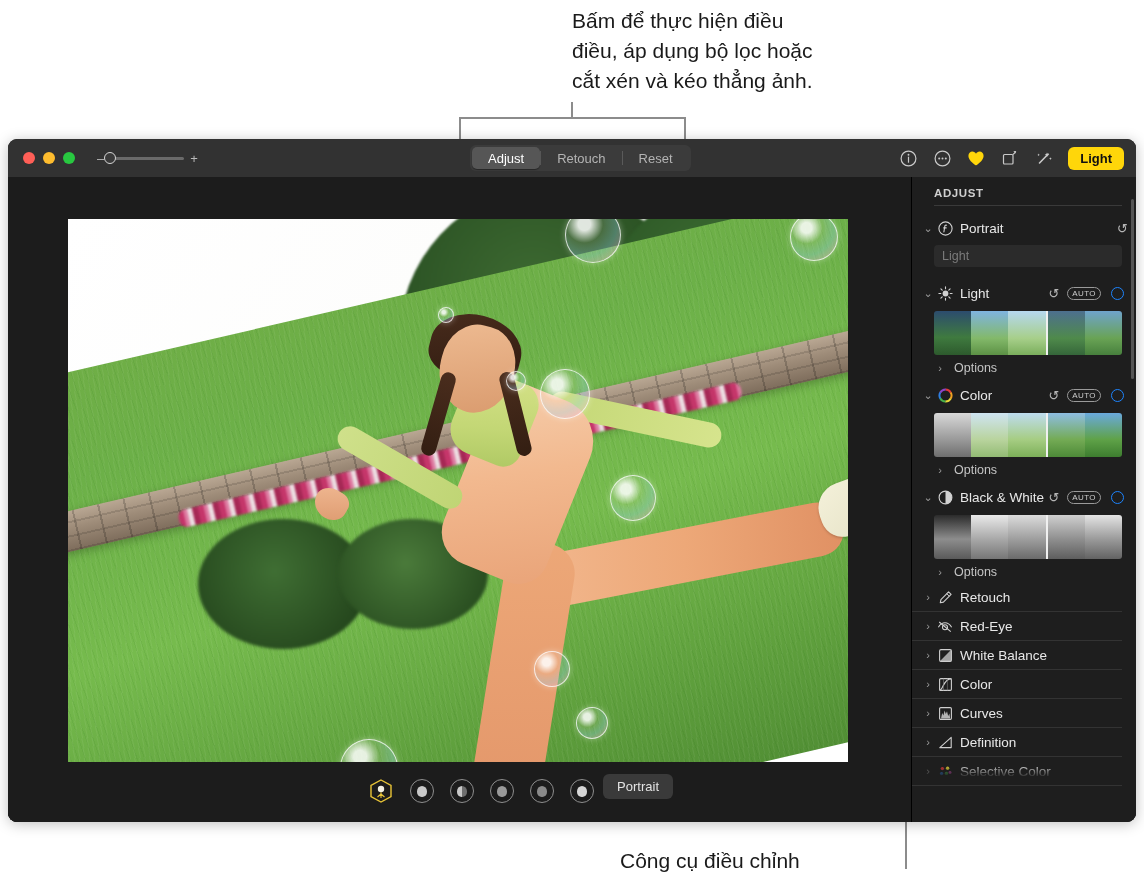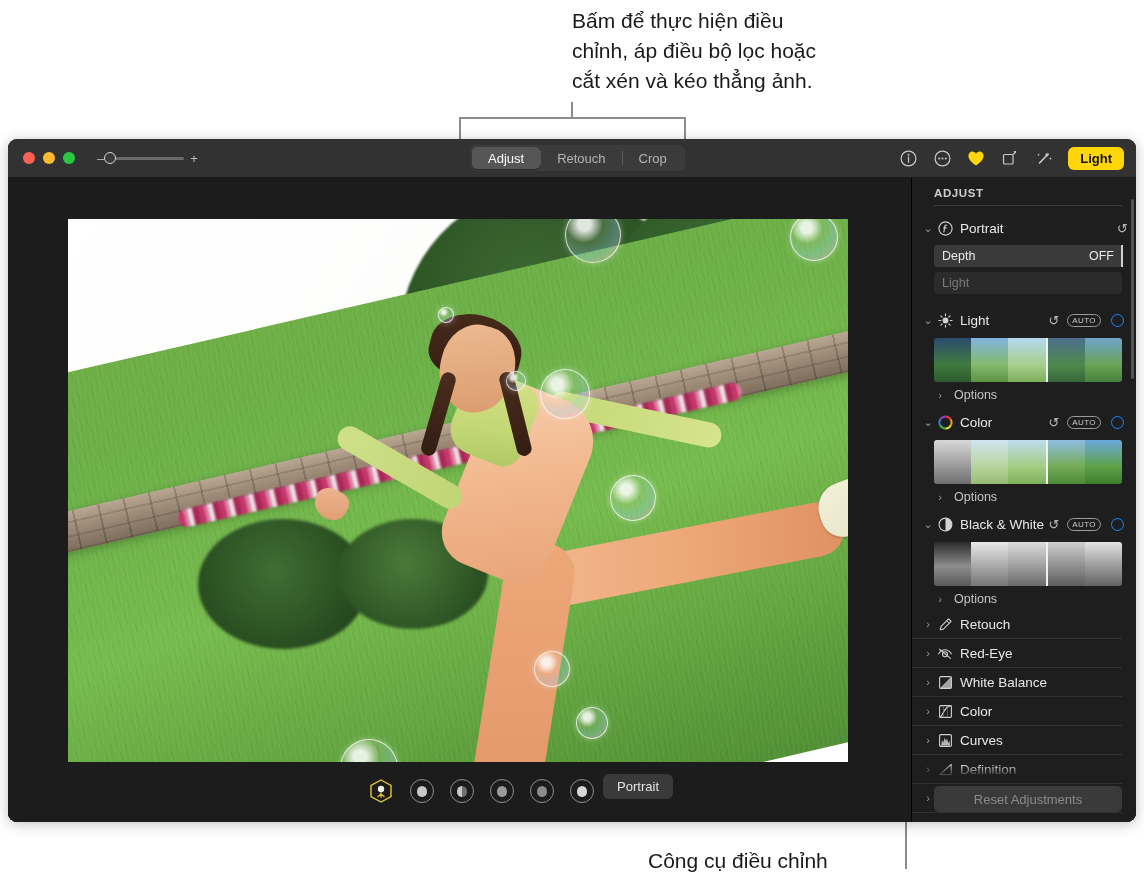--- a/index.html
+++ b/index.html
@@ -4,21 +4,21 @@
 <style>
   html,body{margin:0;padding:0;background:#ffffff;}
   body{width:1144px;height:886px;position:relative;overflow:hidden;
        font-family:"Liberation Sans","DejaVu Sans",sans-serif;
        -webkit-font-smoothing:antialiased;}
 
   
   .callout-text{position:absolute;color:#1a1a1a;font-size:21px;line-height:30px;
                 font-family:"Liberation Sans","DejaVu Sans",sans-serif;white-space:pre-line;}
   #callout-top-text{left:572px;top:6px;width:400px;}
-  #callout-bottom-text{left:648px;top:846px;width:300px;font-size:21px;}
+  #callout-bottom-text{left:620px;top:846px;width:300px;font-size:21px;}
 
   .leader{position:absolute;background:#8c8c8c;}
   #bracket-top-h{left:459px;top:117px;width:227px;height:2px;}
   #bracket-top-l{left:459px;top:117px;width:2px;height:23px;}
   #bracket-top-r{left:684px;top:117px;width:2px;height:23px;}
   #bracket-top-stem{left:571px;top:102px;width:2px;height:16px;}
 
   #bracket-side-v{left:904px;top:475px;width:2px;height:299px;}
   #bracket-side-h{left:904px;top:772px;width:18px;height:2px;}
   #leader-bottom-v{left:905px;top:822px;width:2px;height:47px;}
@@ -166,21 +166,21 @@
   #reset-btn{position:absolute;left:22px;bottom:10px;width:188px;height:26px;border-radius:5px;
              background:#3a3a3a;color:#8a8a8a;font-size:13px;display:flex;align-items:center;justify-content:center;}
   #sb-fade{position:absolute;left:0;right:0;bottom:42px;height:16px;
            background:linear-gradient(180deg,rgba(30,30,30,0) 0%,rgba(30,30,30,1) 85%);}
   #sb-scrollbar{position:absolute;right:2px;top:22px;width:3px;height:180px;background:#555;border-radius:2px;}
 </style>
 </head>
 <body>
 
 <div class="callout-text" id="callout-top-text">Bấm để thực hiện điều
-chỉnh, áp điều bộ lọc hoặc
+điều, áp dụng bộ lọc hoặc
 cắt xén và kéo thẳng ảnh.</div>
 <div class="leader" id="bracket-top-stem"></div>
 <div class="leader" id="bracket-top-h"></div>
 <div class="leader" id="bracket-top-l"></div>
 <div class="leader" id="bracket-top-r"></div>
 
 <div class="leader" id="bracket-side-v"></div>
 <div class="leader" id="bracket-side-h"></div>
 <div class="leader" id="leader-bottom-v"></div>
 <div class="callout-text" id="callout-bottom-text">Công cụ điều chỉnh</div>
@@ -200,21 +200,21 @@
         <div id="zoom-knob"></div>
       </div>
       <span class="zc-sign">+</span>
     </div>
 
     <div id="segmented">
       <div class="seg active">Adjust</div>
       <div class="seg-div"></div>
       <div class="seg">Retouch</div>
       <div class="seg-div"></div>
-      <div class="seg">Crop</div>
+      <div class="seg">Reset</div>
     </div>
 
     <div id="right-tools">
       <div class="ticon">
         <svg width="17" height="17" viewBox="0 0 17 17">
             <circle cx="8.5" cy="8.5" r="7.4" fill="none" stroke="#c9c9c9" stroke-width="1.2"></circle>
             <circle cx="8.5" cy="4.7" r="0.95" fill="#c9c9c9"></circle>
             <rect x="7.9" y="6.7" width="1.2" height="6" fill="#c9c9c9"></rect>
           </svg>
       </div>
@@ -341,24 +341,20 @@
           <div class="grp-icon">
             <svg width="15" height="15" viewBox="0 0 15 15">
                 <circle cx="7.5" cy="7.5" r="6.6" fill="none" stroke="#d2d2d2" stroke-width="1.1"></circle>
                 <path d="M8.6 4.2c-.9-.3-1.7.1-1.8 1.1l-.9 5.6" stroke="#d2d2d2" stroke-width="1.1" fill="none" stroke-linecap="round"></path>
                 <path d="M5.3 6.9h3.3" stroke="#d2d2d2" stroke-width="1.1"></path>
               </svg>
           </div>
           <div class="grp-label">Portrait</div>
           <div class="revert">↺</div>
         </div>
-        <div class="sub-row" id="depth-row">
-          <span>Depth</span>
-          <span>OFF</span>
-        </div>
         <div class="sub-row" id="light-row">
           <span>Light</span>
         </div>
 
         <div class="grp-head" style="margin-top:14px;">
           <div class="chev">⌄</div>
           <div class="grp-icon">
             <svg width="15" height="15" viewBox="0 0 15 15">
                 <circle cx="7.5" cy="7.5" r="2.9" fill="#d2d2d2"></circle>
                 <g stroke="#d2d2d2" stroke-width="1.1" stroke-linecap="round">
@@ -518,17 +514,16 @@
                 <circle cx="12" cy="8.4" r="1.5" fill="#c84ab0"></circle>
               </svg>
           </div>
           <div class="grp-label">Selective Color</div>
         </div>
 
         <div id="sb-fade"></div>
         <div id="sb-scrollbar"></div>
       </div>
 
-      <div id="reset-btn">Reset Adjustments</div>
     </div>
 
   </div>
 </div>
 
 </body></html>

